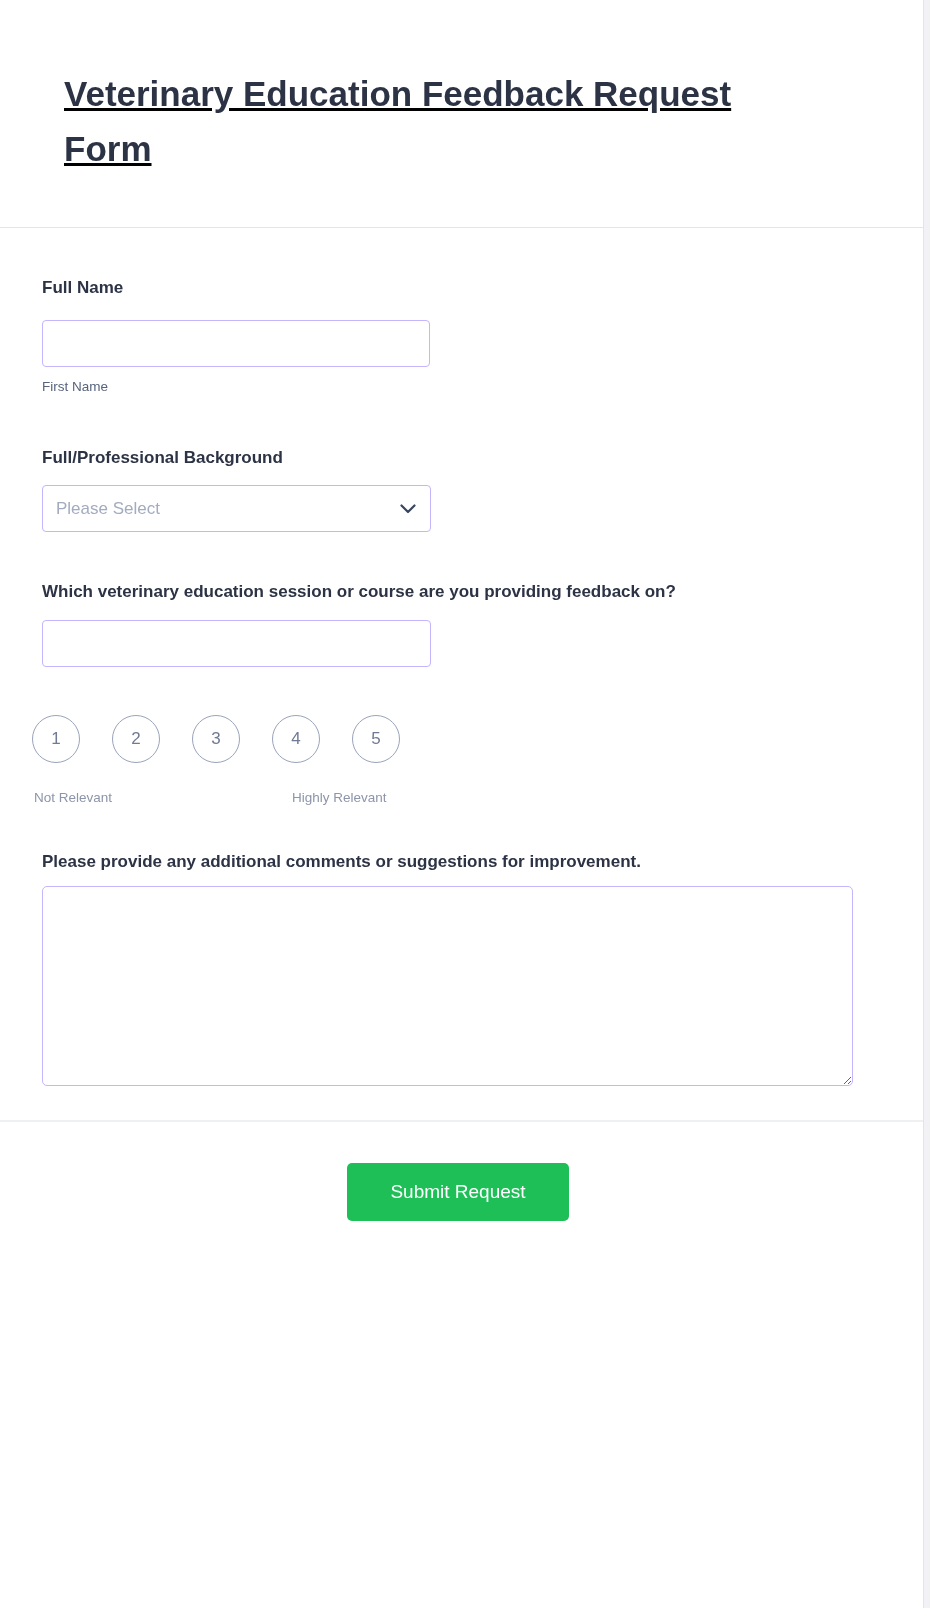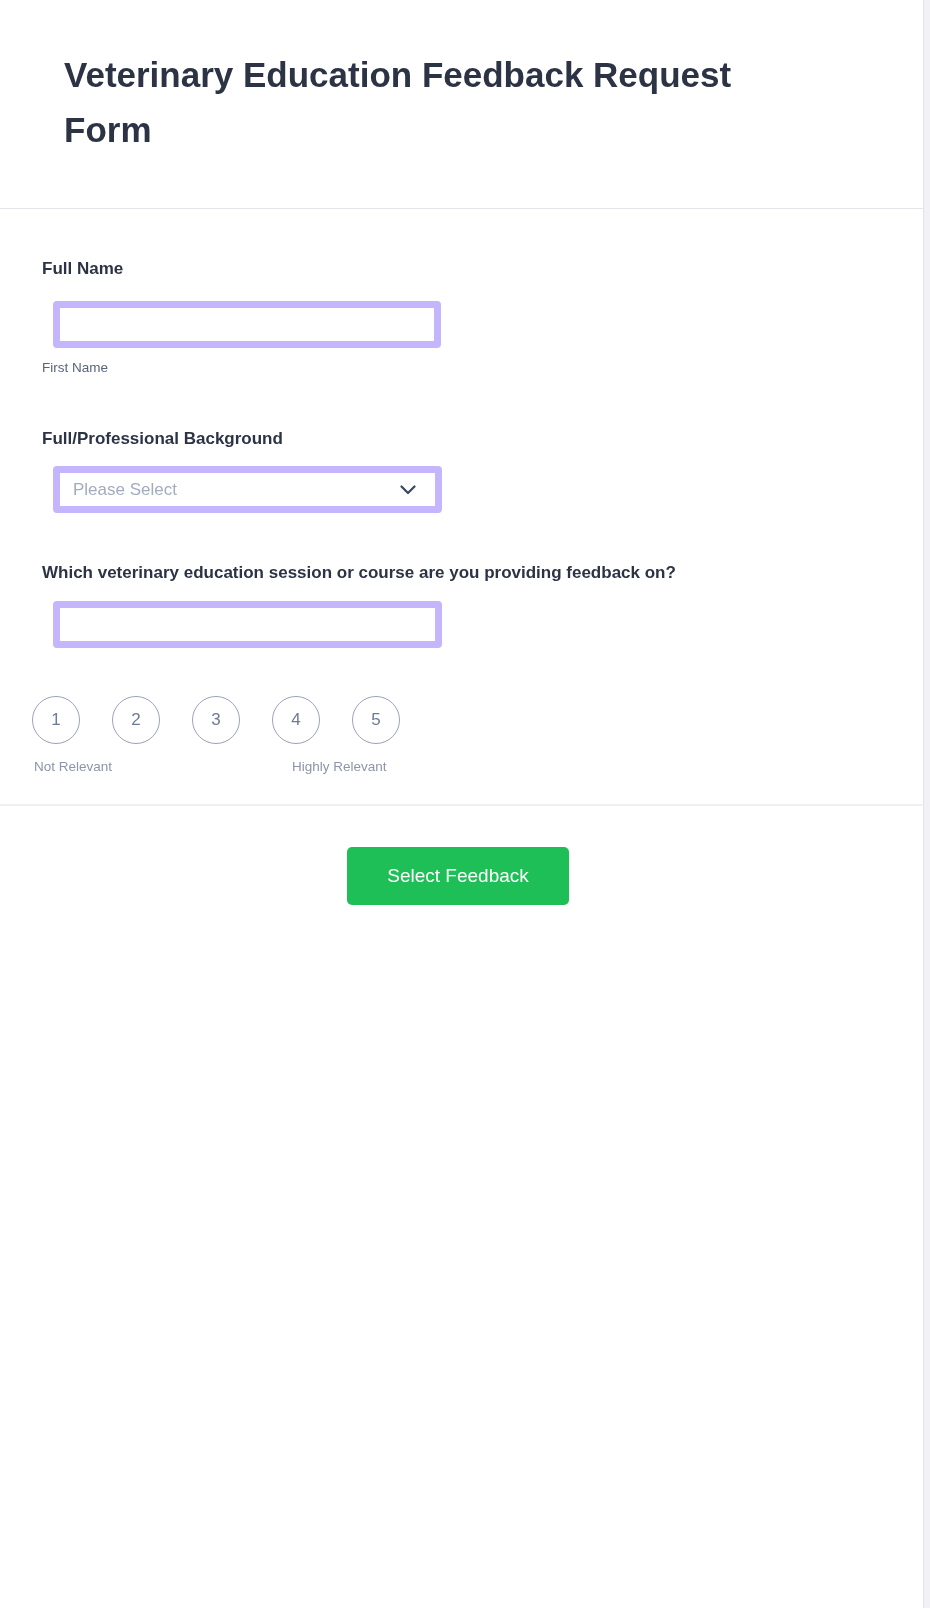--- a/index.html
+++ b/index.html
@@ -2,37 +2,36 @@
 <html><head>
 <meta charset="utf-8">
 <style>
   * { box-sizing: border-box; margin: 0; padding: 0; }
   html,body { background:#f2f2f6; }
   body { font-family: "Liberation Sans", sans-serif; }
   .page { position: relative; width: 930px; height: 1608px; background:#f2f2f6; overflow: hidden; margin: 0; }
   .card { position: absolute; left: 0; top: 0; width: 924px; height: 1608px; background: #ffffff; border-right: 1px solid #e3e4eb; }
 
   
-  header { padding: 47px 64px 51px 64px; }
+  header { padding: 66px 64px 51px 64px; text-decoration: underline; }
   h1 { font-size: 35px; font-weight: 700; color: #2c3345; line-height: 55px; letter-spacing: 0; }
   h1 span { display: block; }
   .subtitle { margin-top: 6px; font-size: 16.5px; line-height: 26px; color: #57647e; }
 
   .divider { width: 100%; height: 0; border-top: 1px solid #e4e5ea; }
   .divider-bottom { border-top: 2px solid #eef0f2; margin-top: 30px; }
 
   .content { padding: 0 49px 0 42px; }
 
   .field-label { font-size: 17px; font-weight: 600; color: #2c3345; line-height: 20px; }
 
   input[type="text"], select, textarea {
-    border: 7px solid #c4b5fd; border-radius: 4px; background: #fff;
+    border: 1px solid #c4b5fd; border-radius: 4px; background: #fff;
     font-family: "Liberation Sans", sans-serif; font-size: 17px; color: #2c3345;
     outline: none;
-    margin-left: 11px;
   }
   .text-input { width: 389px; height: 47px; padding: 0 13px; display: block; }
 
   
   .b-fullname { margin-top: 50px; }
   .b-email    { margin-top: 61px; }
   .b-role     { margin-top: 54px; }
   .b-session  { margin-top: 50px; }
   .b-quality  { margin-top: 50px; }
   .b-relevance{ margin-top: 48px; }
@@ -60,21 +59,21 @@
   .stars { display: flex; gap: 30px; margin-top: 18px; margin-left: 2px; height: 38px; }
   .star { width: 39px; height: 38px; cursor: pointer; display: block; }
 
   .scale-row { display: flex; gap: 32px; margin-top: 19px; margin-left: -10px; height: 48px; }
   .scale-circle {
     width: 48px; height: 48px; border-radius: 50%;
     border: 1px solid #9aa3ba; background: #fff;
     display: flex; align-items: center; justify-content: center; cursor: pointer;
   }
   .scale-circle span { font-size: 17px; color: #6f7a93; }
-  .scale-labels { position: relative; margin-top: 15px; height: 15px; font-size: 13.5px; line-height: 15px; color: #8c95a9; }
+  .scale-labels { position: relative; margin-top: 27px; height: 15px; font-size: 13.5px; line-height: 15px; color: #8c95a9; }
   .scale-labels .min { position: absolute; left: -8px; top: 0; }
   .scale-labels .max { position: absolute; left: 250px; top: 0; }
 
   .b-comments textarea { margin-top: 14px; width: 811px; height: 200px; padding: 10px 13px; resize: vertical; border-radius: 5px; font-size: 16px; }
 
   .footer { text-align: center; }
   .submit {
     margin-top: 41px; width: 222px; height: 58px; border: none; border-radius: 5px;
     background: #1fbf58; color: #ffffff; font-family: "Liberation Sans", sans-serif;
     font-size: 19px; font-weight: 500; cursor: pointer;
@@ -143,22 +142,26 @@
             <div class="scale-circle">
               <span>5</span>
             </div>
           </div>
         <div class="scale-labels">
           <span class="min">Not Relevant</span>
           <span class="max">Highly Relevant</span>
         </div>
       </div>
 
+      <div class="b-comments">
+        <div class="field-label">Please provide any additional comments or suggestions for improvement.</div>
+        <textarea style=""></textarea>
+      </div>
     </div>
 
     <div class="divider divider-bottom"></div>
 
     <div class="content footer">
-      <button class="submit" style="background: rgb(31, 191, 88);">Select Feedback</button>
+      <button class="submit" style="background: rgb(31, 191, 88);">Submit Request</button>
     </div>
 
   </div>
 </div>
 
 </body></html>

